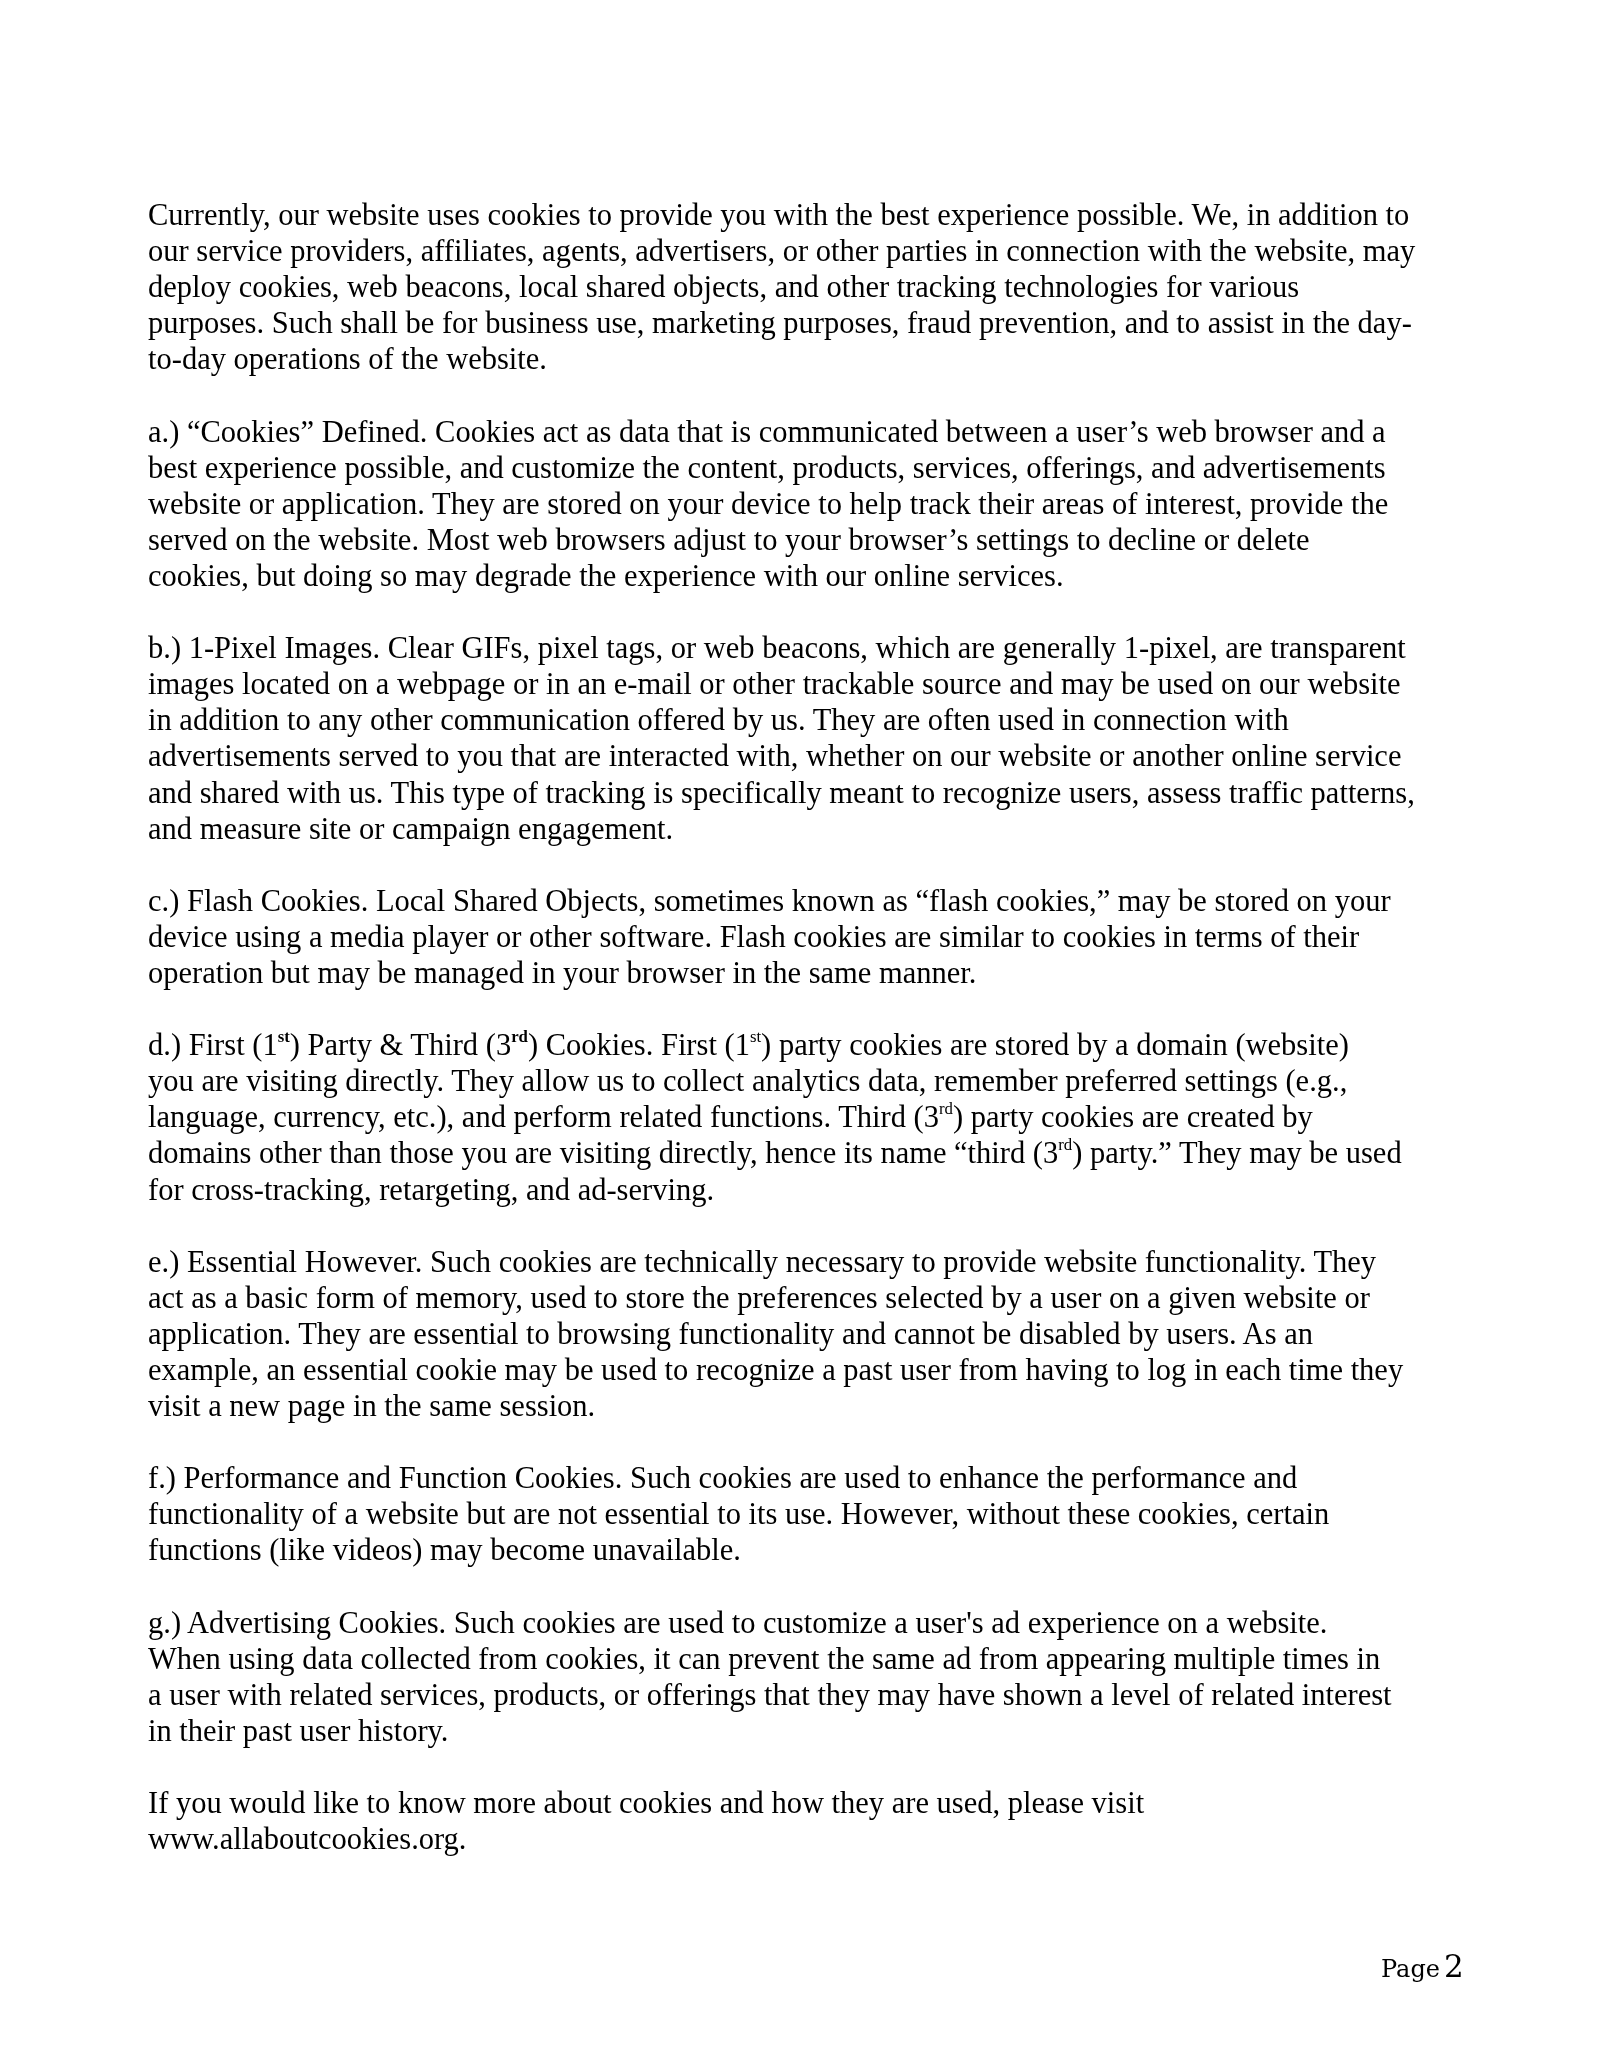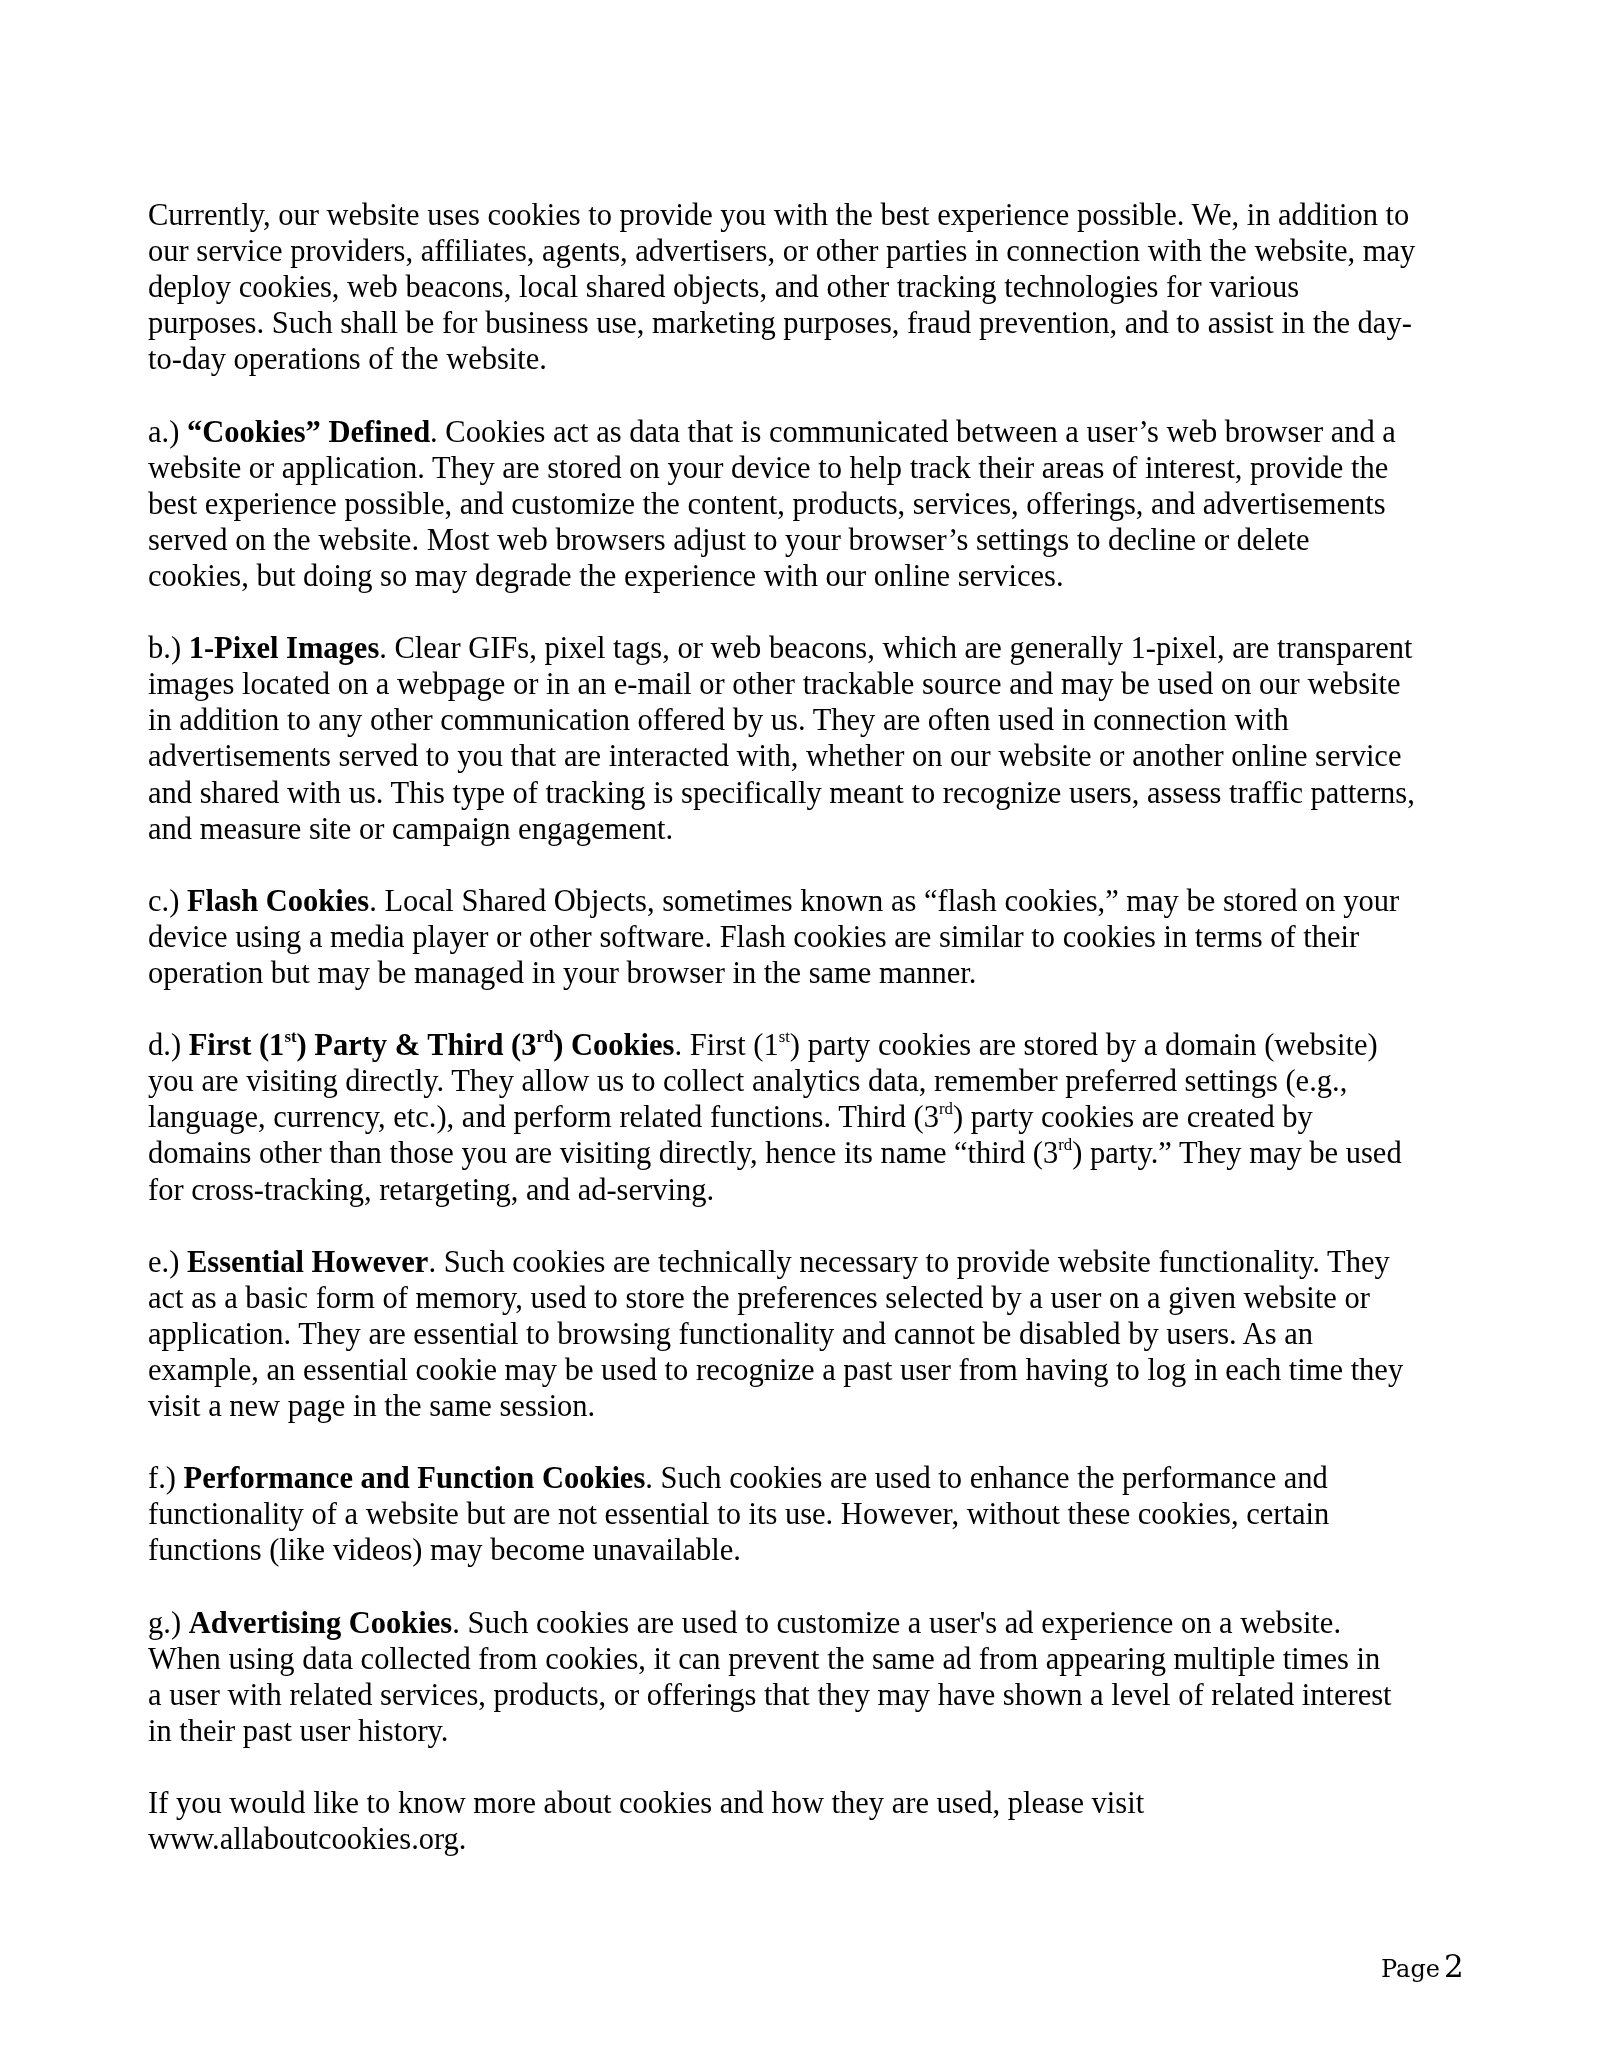--- a/index.html
+++ b/index.html
@@ -5,21 +5,21 @@
   html, body { margin: 0; padding: 0; background: #ffffff; }
   body { width: 1600px; height: 2070px; position: relative; overflow: hidden; }
   .page { position: absolute; left: 0; top: 0; width: 1600px; height: 2070px; background: #ffffff; margin-top: 12px; }
   .content {
     position: absolute; left: 148px; top: 185px; width: 1320px;
     font-family: "Liberation Serif", serif; font-size: 30.5px; color: #000;
     line-height: 36.1px;
   }
   .para { margin: 0 0 36.1px 0; }
   .line { display: block; white-space: nowrap; height: 36.1px; }
-  .line b { font-weight: bold; text-align: right; }
+  .line b { font-weight: normal; text-align: right; }
   .line sup { font-size: 0.55em; line-height: 0; vertical-align: 0.75em; }
   .page-num {
     position: absolute; left: 1381px; top: 1936px;
     font-family: "Liberation Serif", serif; color: #000; white-space: nowrap;
   }
   .page-num .lbl { font-size: 24px; font-family: "DejaVu Serif", serif; }
   .page-num .num { font-size: 31px; font-family: "DejaVu Serif", serif; }
 </style>
 </head>
 <body>
@@ -28,22 +28,22 @@
   <div class="content" id="doc-body">
       <div class="para">
         <span class="line"><span>Currently, our website uses cookies to provide you with the best experience possible. We, in addition to</span></span>
         <span class="line"><span>our service providers, affiliates, agents, advertisers, or other parties in connection with the website, may</span></span>
         <span class="line"><span>deploy cookies, web beacons, local shared objects, and other tracking technologies for various</span></span>
         <span class="line"><span>purposes. Such shall be for business use, marketing purposes, fraud prevention, and to assist in the day-</span></span>
         <span class="line"><span>to-day operations of the website.</span></span>
       </div>
       <div class="para">
         <span class="line"><span>a.) </span><b>“Cookies” Defined</b><span>. Cookies act as data that is communicated between a user’s web browser and a</span></span>
+        <span class="line"><span>best experience possible, and customize the content, products, services, offerings, and advertisements</span></span>
         <span class="line"><span>website or application. They are stored on your device to help track their areas of interest, provide the</span></span>
-        <span class="line"><span>best experience possible, and customize the content, products, services, offerings, and advertisements</span></span>
         <span class="line"><span>served on the website. Most web browsers adjust to your browser’s settings to decline or delete</span></span>
         <span class="line"><span>cookies, but doing so may degrade the experience with our online services.</span></span>
       </div>
       <div class="para">
         <span class="line"><span>b.) </span><b>1-Pixel Images</b><span>. Clear GIFs, pixel tags, or web beacons, which are generally 1-pixel, are transparent</span></span>
         <span class="line"><span>images located on a webpage or in an e-mail or other trackable source and may be used on our website</span></span>
         <span class="line"><span>in addition to any other communication offered by us. They are often used in connection with</span></span>
         <span class="line"><span>advertisements served to you that are interacted with, whether on our website or another online service</span></span>
         <span class="line"><span>and shared with us. This type of tracking is specifically meant to recognize users, assess traffic patterns,</span></span>
         <span class="line"><span>and measure site or campaign engagement.</span></span>

